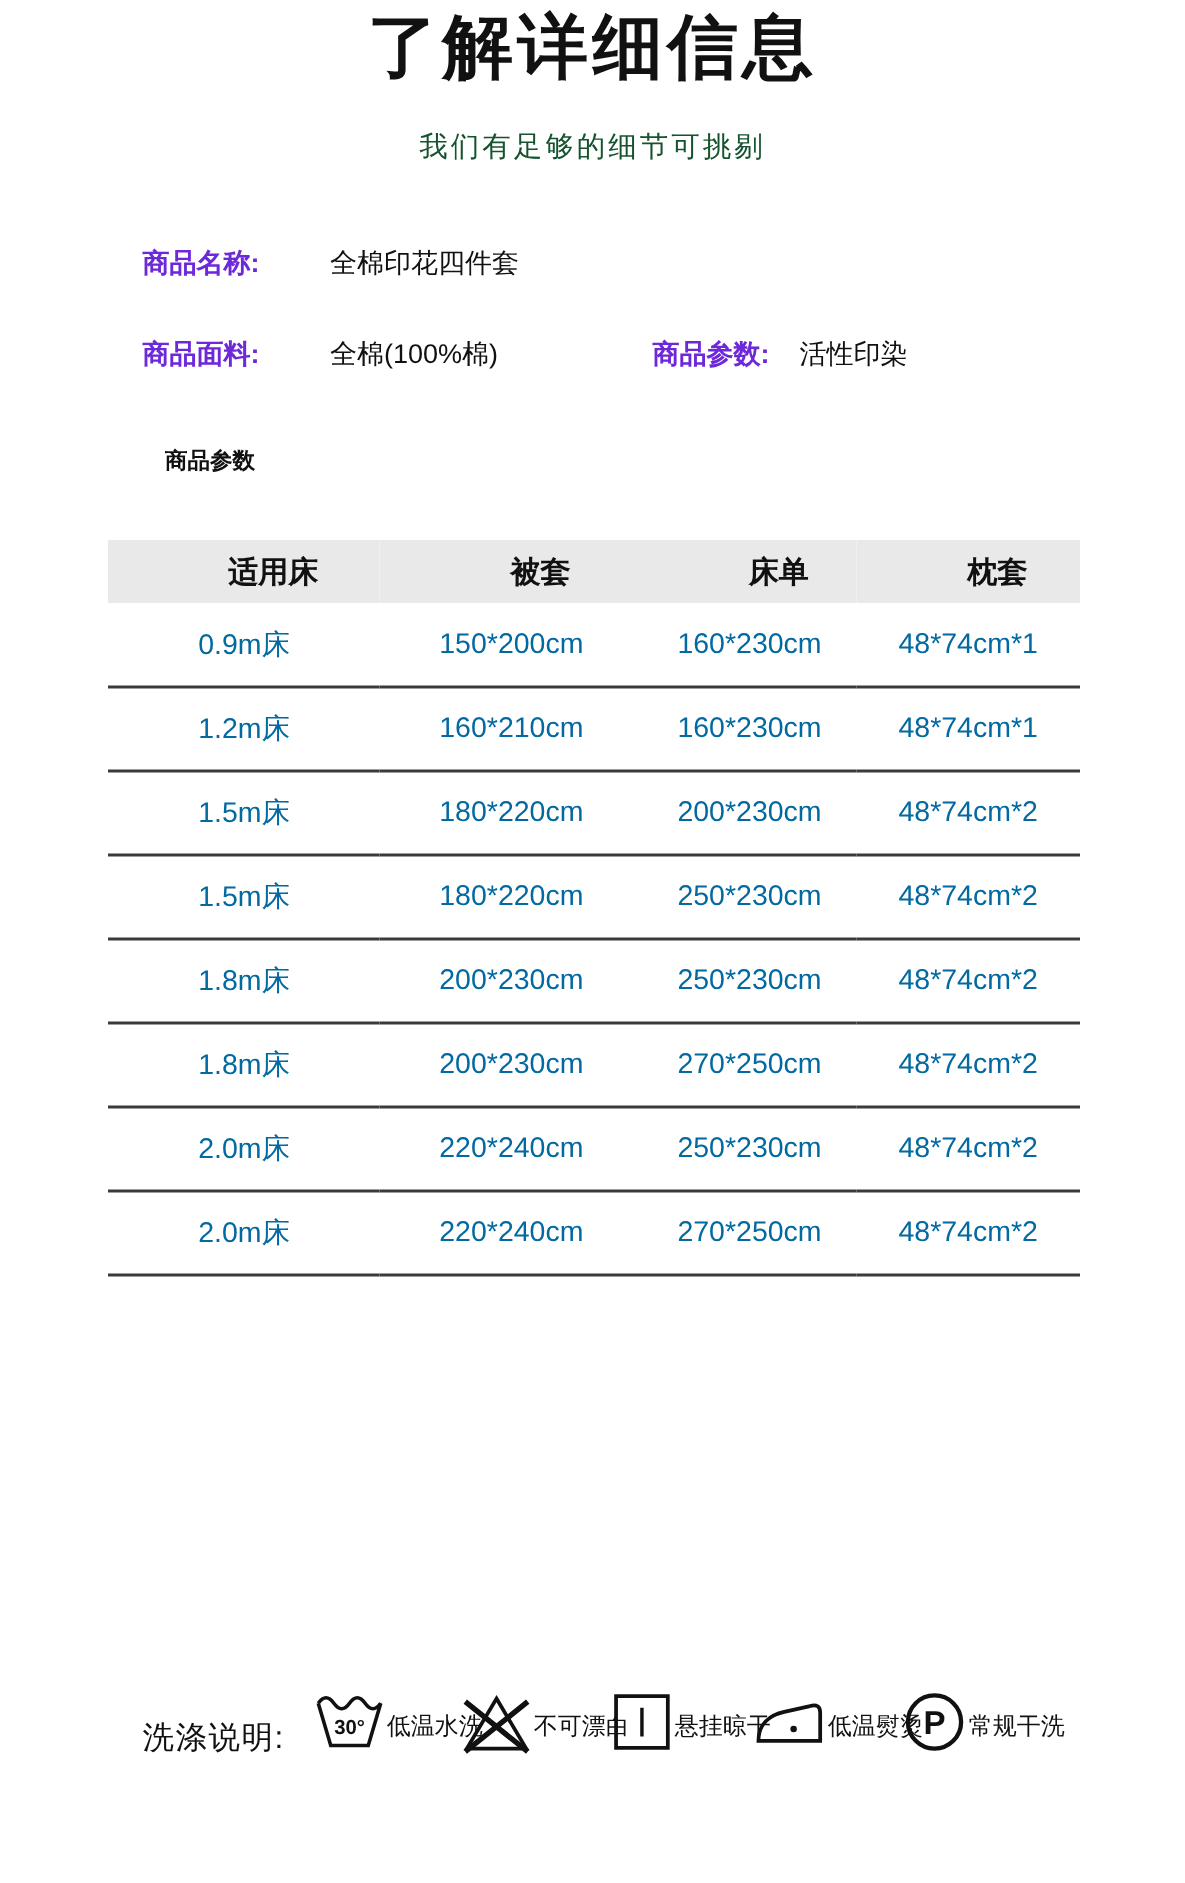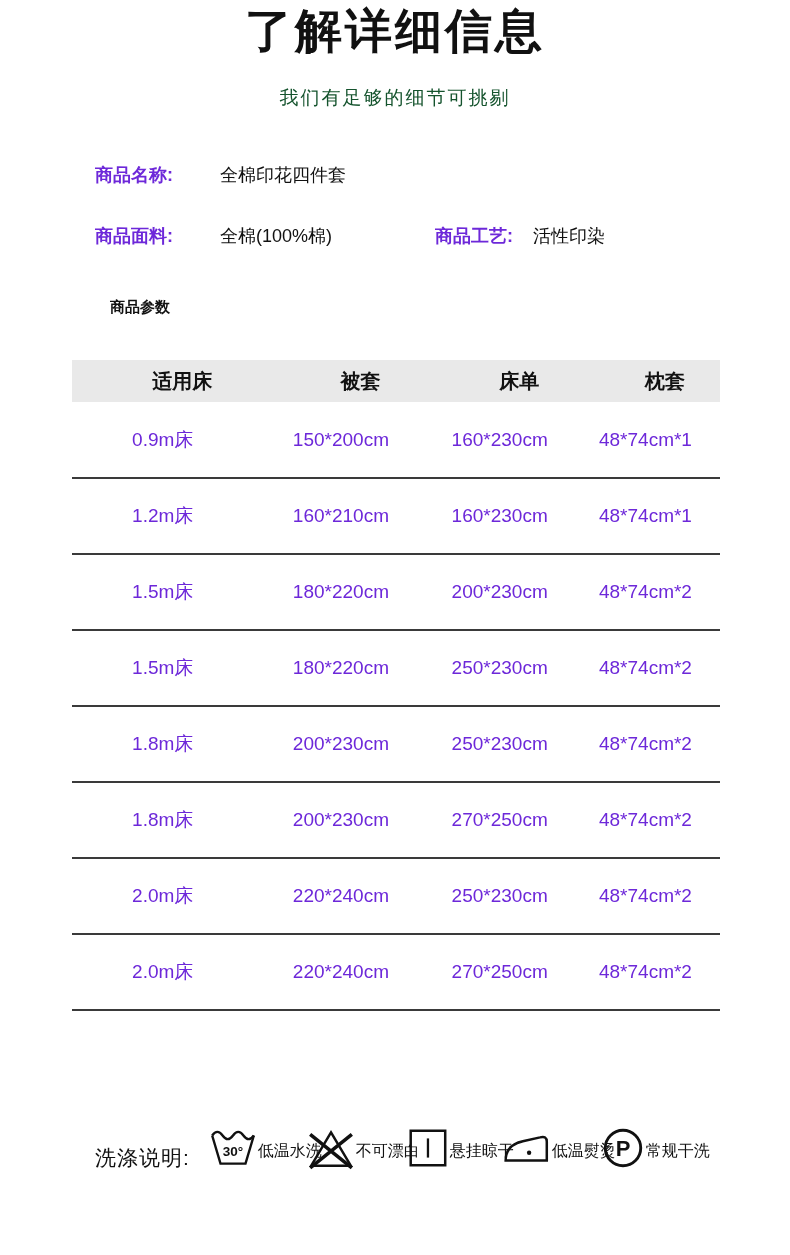--- a/index.html
+++ b/index.html
@@ -53,25 +53,25 @@
   .spec-table th{
     background:#e9e9e9;
     height:42px;
     font-size:20px;
     font-weight:bold;
     text-align:center;
     color:#111;
     padding-left:39px;
   }
   .spec-table td{
-    height:76px;
+    height:56px;
     font-size:19px;
     text-align:center;
     border-bottom:2px solid #3a3a3a;
-    color:#6d28d9;
+    color:#0369a1;
   }
   .care-section{
     position:absolute;
     left:95px; top:1122px;
     display:flex;
     align-items:flex-end;
   }
   .care-label{
     font-size:21px;
     color:#111;
@@ -105,21 +105,21 @@
 <div class="page-subtitle">我们有足够的细节可挑剔</div>
 
 <div class="info-block">
   <div class="info-row">
     <span class="info-label">商品名称:</span>
     <span class="info-value">全棉印花四件套</span>
   </div>
   <div class="info-row">
     <span class="info-label">商品面料:</span>
     <span class="info-value fabric">全棉(100%棉)</span>
-    <span class="info-label craft">商品工艺:</span>
+    <span class="info-label craft">商品参数:</span>
     <span class="info-value">活性印染</span>
   </div>
 </div>
 
 <div class="section-title">商品参数</div>
 
 <table class="spec-table">
   <colgroup>
       <col class="c1">
       <col class="c2">

